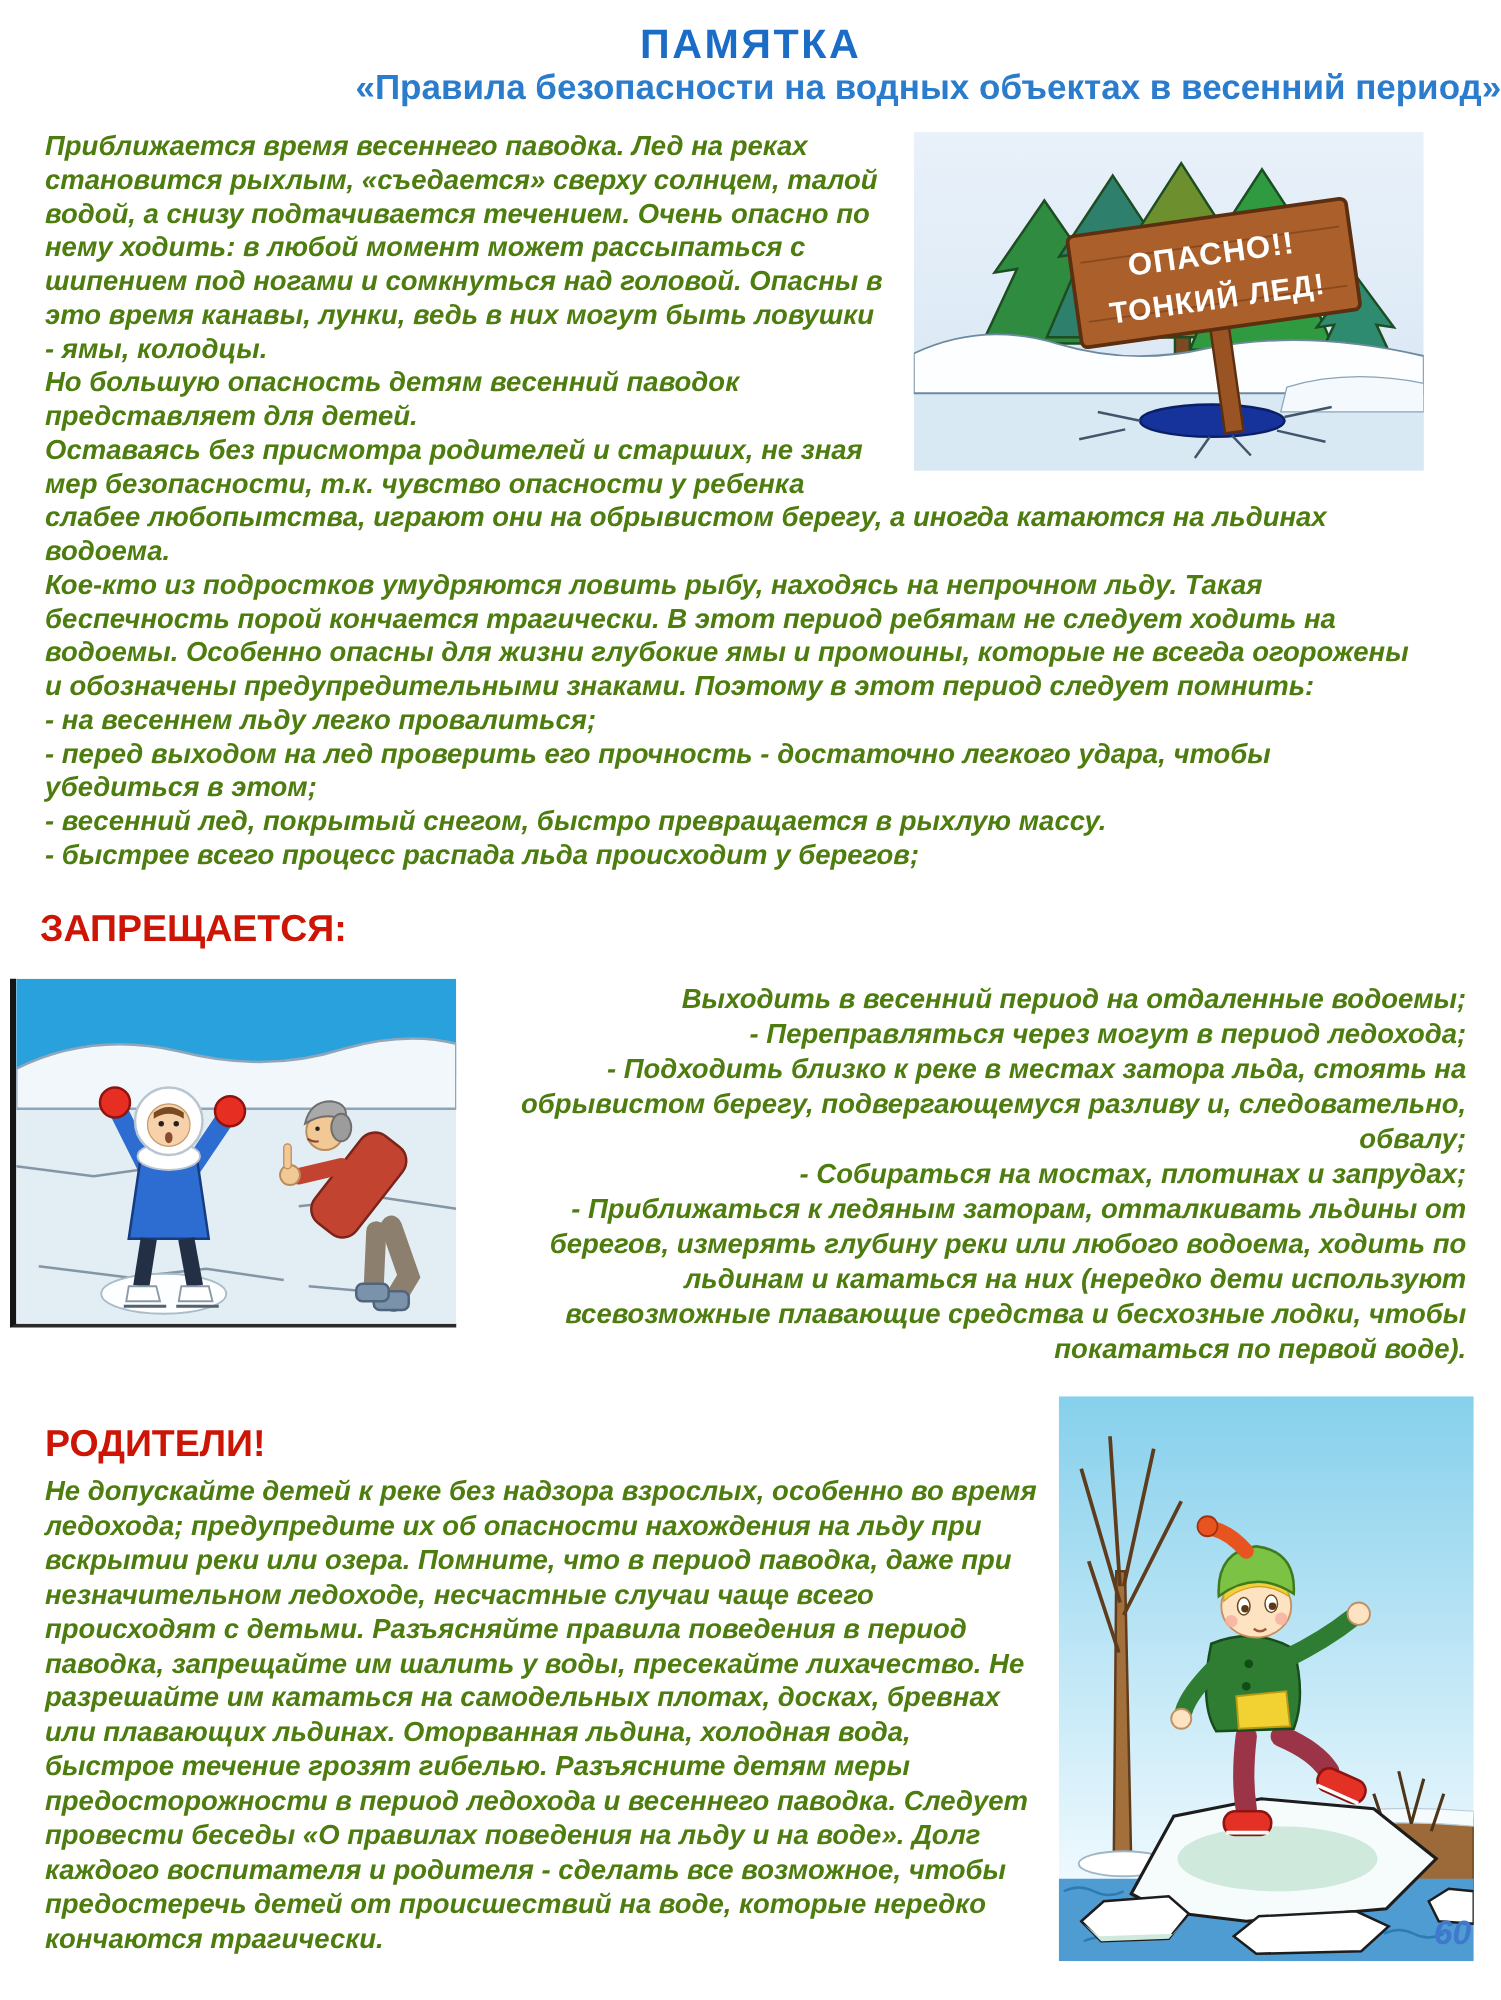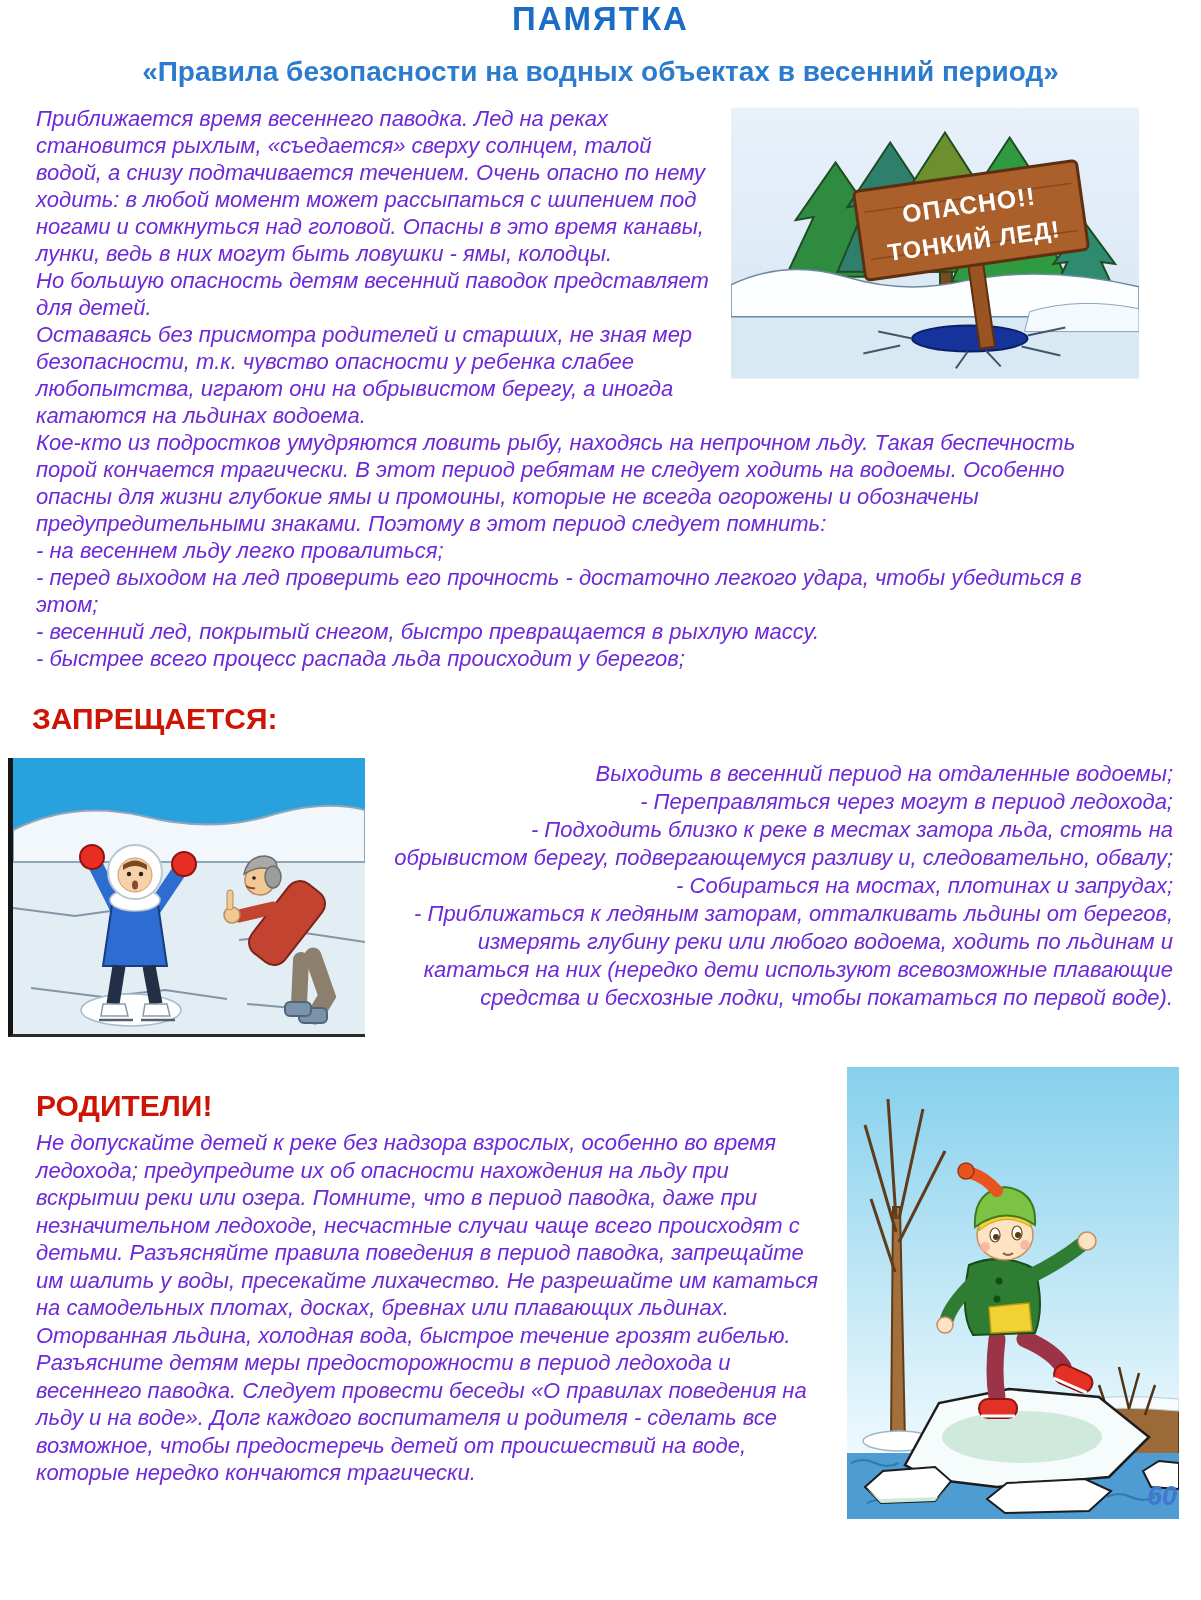--- a/index.html
+++ b/index.html
@@ -1,26 +1,26 @@
 <!DOCTYPE html>
 <html lang="ru"><head>
 <meta charset="utf-8">
 <style>
   html,body{margin:0;padding:0;}
   body{
     width:1201px;height:1600px;background:#ffffff;
     font-family:"Liberation Sans", sans-serif;
     overflow:hidden;position:relative;
   }
-  .header{text-align:center;padding-top:0;}
+  .header{text-align:center;padding-top:16px;}
   .title{font-size:33px;font-weight:bold;color:#1b6cc6;letter-spacing:2px;}
-  .subtitle{font-size:28px;font-weight:bold;color:#2b7ccc;margin-top:18px;}
+  .subtitle{font-size:28px;font-weight:bold;color:#2b7ccc;margin-top:0;text-align:right;}
 
   .blue p{
-    margin:0;font-style:italic;font-weight:normal;color:#6d28d9;
+    margin:0;font-style:italic;font-weight:bold;color:#4d7c0f;
     font-size:22px;line-height:27px;
   }
   .intro{margin:17px 62px 0 36px;}
   .intro::after,.prohibited::after,.parents::after{content:"";display:block;clear:both;}
   .intro-illus{float:right;width:408px;height:272px;margin:2px 0 8px 20px;}
 
   .red-heading{font-size:30px;font-weight:bold;color:#cc1505;margin:0;}
   .prohibited{margin:30px 28px 0 8px;}
   .prohibited .red-heading{margin:0 0 20px 24px;}
   .prohibited-illus{

